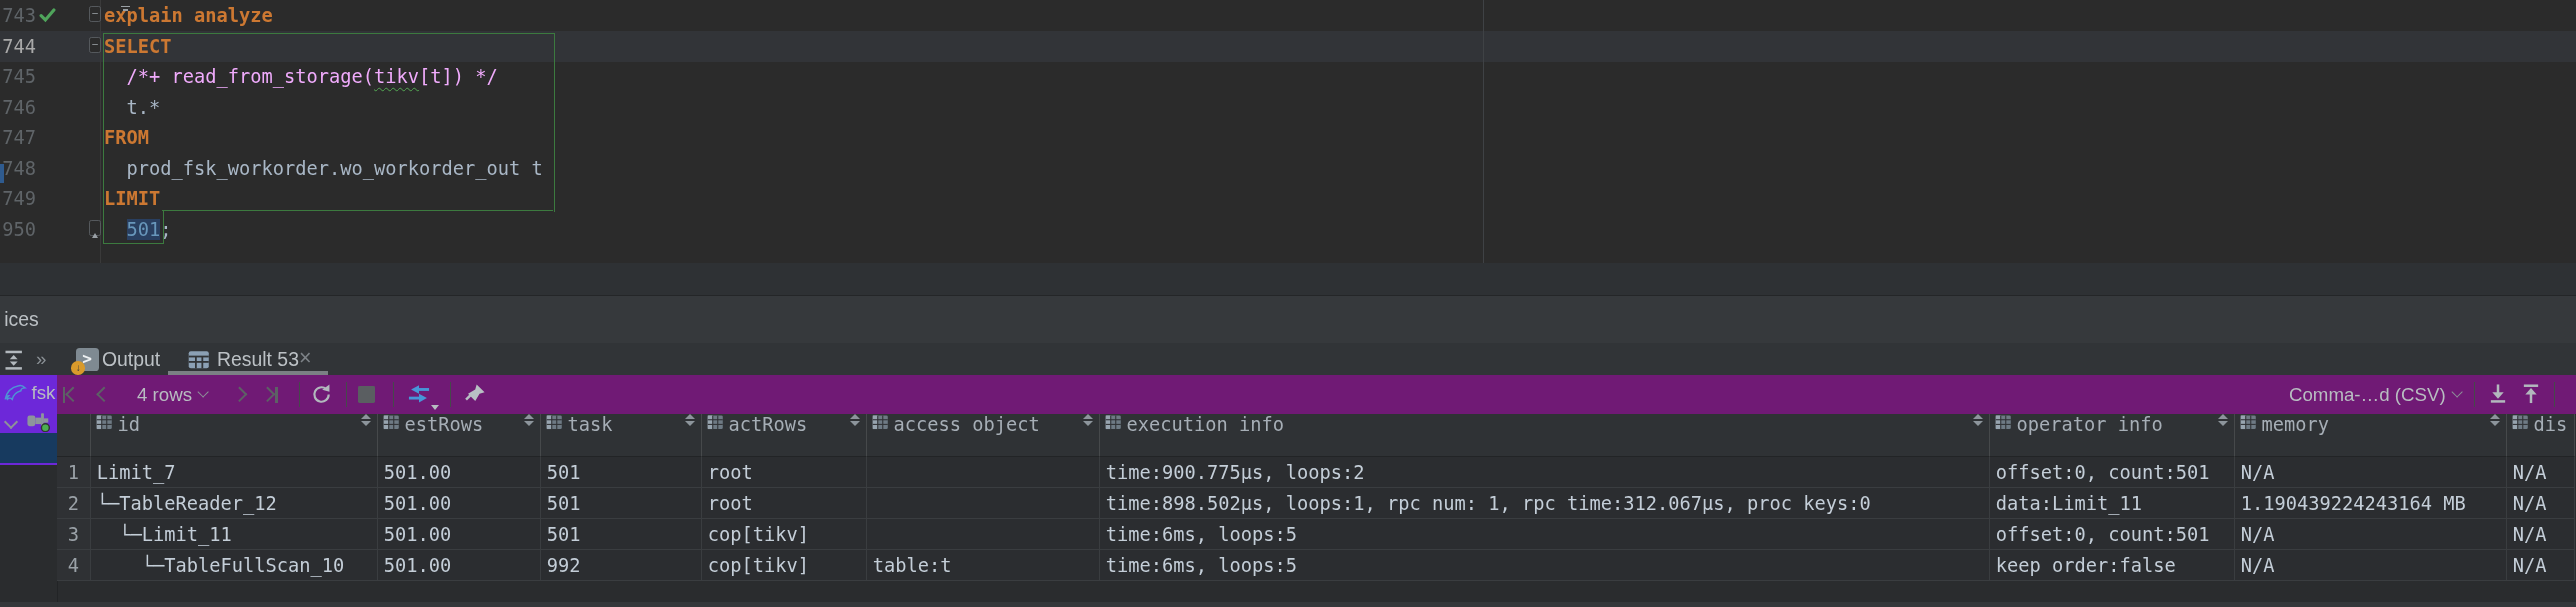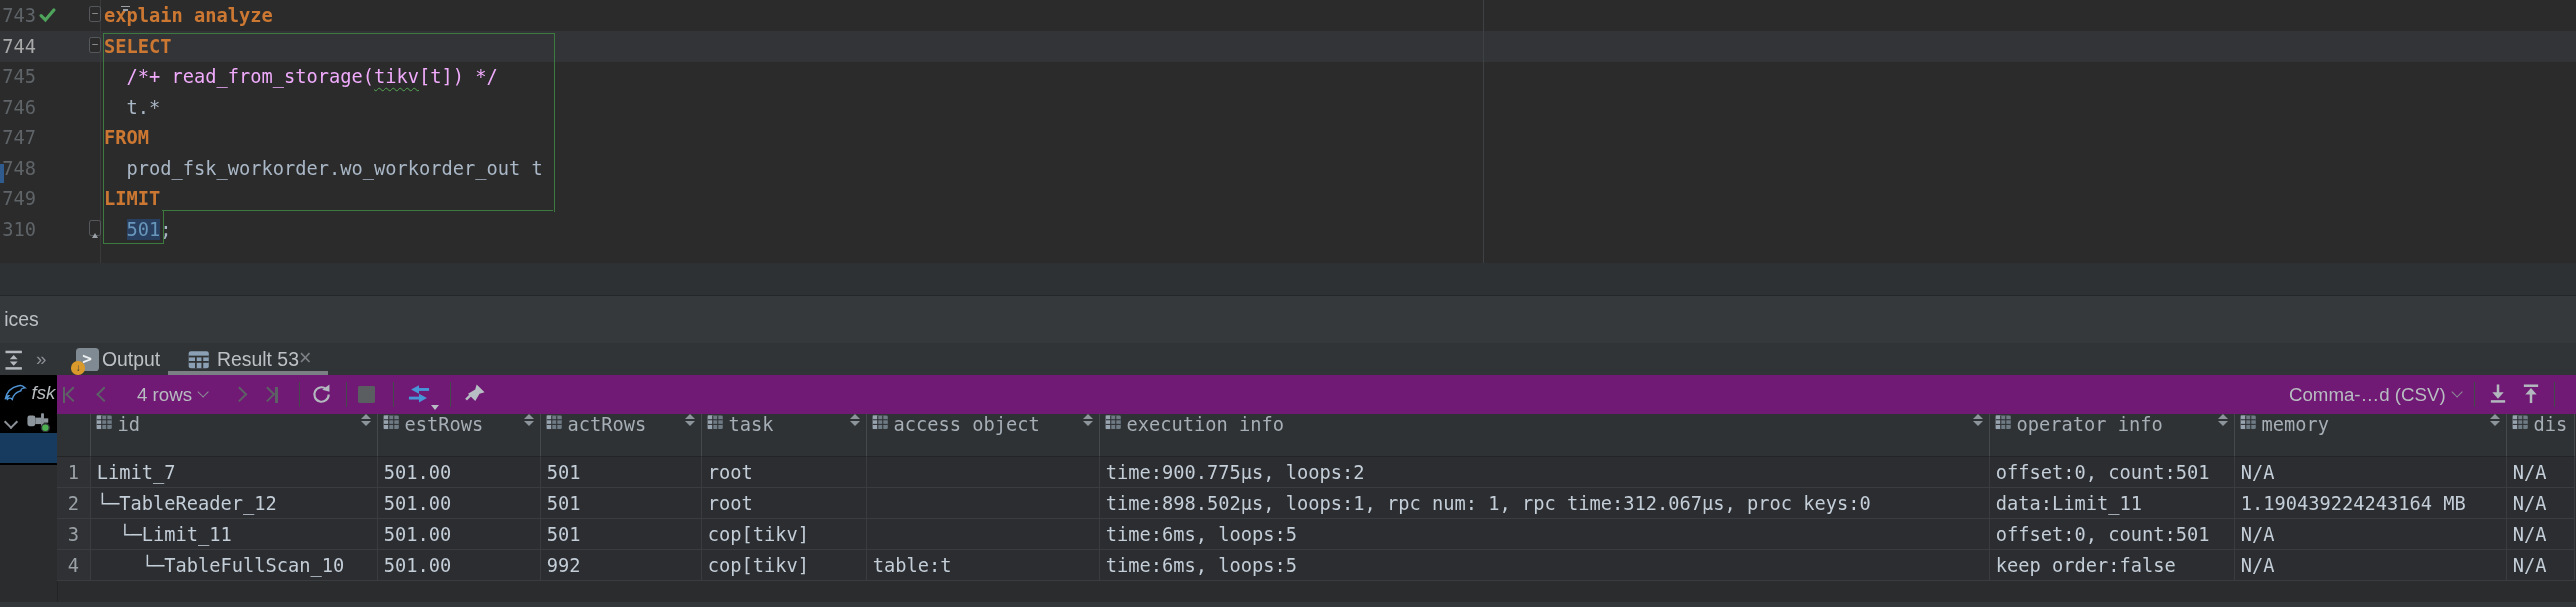--- a/index.html
+++ b/index.html
@@ -45,21 +45,21 @@
   #band1{left:0;top:263px;width:2576px;height:32px;background:#2e3134;}
   #band1-b{left:0;top:295px;width:2576px;height:0.7px;background:#242628;}
   #svc-header{left:0;top:296px;width:2576px;height:47px;background:#36393c;
               border-bottom:0.7px solid #26282a;color:#bcc1c5;font-size:19.4px;line-height:47px;}
   #svc-header span{padding-left:4.3px;}
 
   
   #panel{left:0;top:343px;width:57px;height:265px;background:#2a2c2e;border-right:0.7px solid #222426;}
   #p-toolbar{position:absolute;left:0;top:0;width:57px;height:32px;background:#313437;
              border-bottom:0.7px solid #26282a;}
-  #p-tree{position:absolute;left:0;top:32px;width:57px;height:90px;background:#000000;font-style:italic;}
+  #p-tree{position:absolute;left:0;top:32px;width:57px;height:90px;background:#6d28d9;}
   .p-row{position:absolute;left:0;width:57px;height:29px;display:flex;align-items:center;overflow:hidden;}
   #p-sel{position:absolute;left:0;top:90px;width:57px;height:30px;background:#173a5f;}
   .more{color:#8a9095;font-size:18.7px;line-height:32px;}
   .treelbl{color:#b7bcc0;font-size:18.7px;white-space:nowrap;}
   .chev{display:inline-block;width:8px;height:8px;border-right:2.2px solid #8d9298;
         border-bottom:2.2px solid #8d9298;transform:rotate(45deg);}
 
   
   #tabs{left:57px;top:343px;width:2519px;height:32px;background:#313437;border-bottom:0.7px solid #26282a;}
   .tab-lbl{position:absolute;top:0;color:#bcc1c5;font-size:19.4px;line-height:32px;white-space:nowrap;}
@@ -146,21 +146,21 @@
   </div>
   <div class="cl" style="top:153px">
     <span class="lnum">748</span>
     <span class="codetx">  prod_fsk_workorder.wo_workorder_out t</span>
   </div>
   <div class="cl" style="top:183px">
     <span class="lnum">749</span>
     <span class="codetx kw">LIMIT</span>
   </div>
   <div class="cl" style="top:214px">
-    <span class="lnum">310</span>
+    <span class="lnum">950</span>
     <span class="foldbox"><span class="tri-up"></span></span>
     <span class="codetx"><span>  </span><span class="num sel501">501</span><span>;</span></span>
   </div>
 </div>
 
 <div id="sep-edit" class="abs"></div>
 <div id="band1" class="abs"></div>
 <div id="band1-b" class="abs"></div>
 <div id="svc-header" class="abs">
   <span>ices</span>
@@ -352,38 +352,38 @@
       <svg width="16.5" height="16.5" viewBox="0 0 23 23">
         <rect x="1" y="2" width="21" height="19" rx="2" fill="#6e7a84"></rect>
         <rect x="1" y="2" width="7" height="19" fill="#97a4af"></rect>
         <g stroke="#2f3235" stroke-width="1.5">
           <line x1="8" y1="2" x2="8" y2="21"></line>
           <line x1="15" y1="2" x2="15" y2="21"></line>
           <line x1="1" y1="8" x2="22" y2="8"></line>
           <line x1="1" y1="14.5" x2="22" y2="14.5"></line>
         </g>
       </svg>
+      <span class="hlabel">task</span>
+      <span class="sort">
+        <i class="s-up"></i>
+        <i class="s-dn"></i>
+      </span>
+    </div>
+    <div class="hcell">
+      <svg width="16.5" height="16.5" viewBox="0 0 23 23">
+        <rect x="1" y="2" width="21" height="19" rx="2" fill="#6e7a84"></rect>
+        <rect x="1" y="2" width="7" height="19" fill="#97a4af"></rect>
+        <g stroke="#2f3235" stroke-width="1.5">
+          <line x1="8" y1="2" x2="8" y2="21"></line>
+          <line x1="15" y1="2" x2="15" y2="21"></line>
+          <line x1="1" y1="8" x2="22" y2="8"></line>
+          <line x1="1" y1="14.5" x2="22" y2="14.5"></line>
+        </g>
+      </svg>
       <span class="hlabel">actRows</span>
-      <span class="sort">
-        <i class="s-up"></i>
-        <i class="s-dn"></i>
-      </span>
-    </div>
-    <div class="hcell">
-      <svg width="16.5" height="16.5" viewBox="0 0 23 23">
-        <rect x="1" y="2" width="21" height="19" rx="2" fill="#6e7a84"></rect>
-        <rect x="1" y="2" width="7" height="19" fill="#97a4af"></rect>
-        <g stroke="#2f3235" stroke-width="1.5">
-          <line x1="8" y1="2" x2="8" y2="21"></line>
-          <line x1="15" y1="2" x2="15" y2="21"></line>
-          <line x1="1" y1="8" x2="22" y2="8"></line>
-          <line x1="1" y1="14.5" x2="22" y2="14.5"></line>
-        </g>
-      </svg>
-      <span class="hlabel">task</span>
       <span class="sort">
         <i class="s-up"></i>
         <i class="s-dn"></i>
       </span>
     </div>
     <div class="hcell">
       <svg width="16.5" height="16.5" viewBox="0 0 23 23">
         <rect x="1" y="2" width="21" height="19" rx="2" fill="#6e7a84"></rect>
         <rect x="1" y="2" width="7" height="19" fill="#97a4af"></rect>
         <g stroke="#2f3235" stroke-width="1.5">

